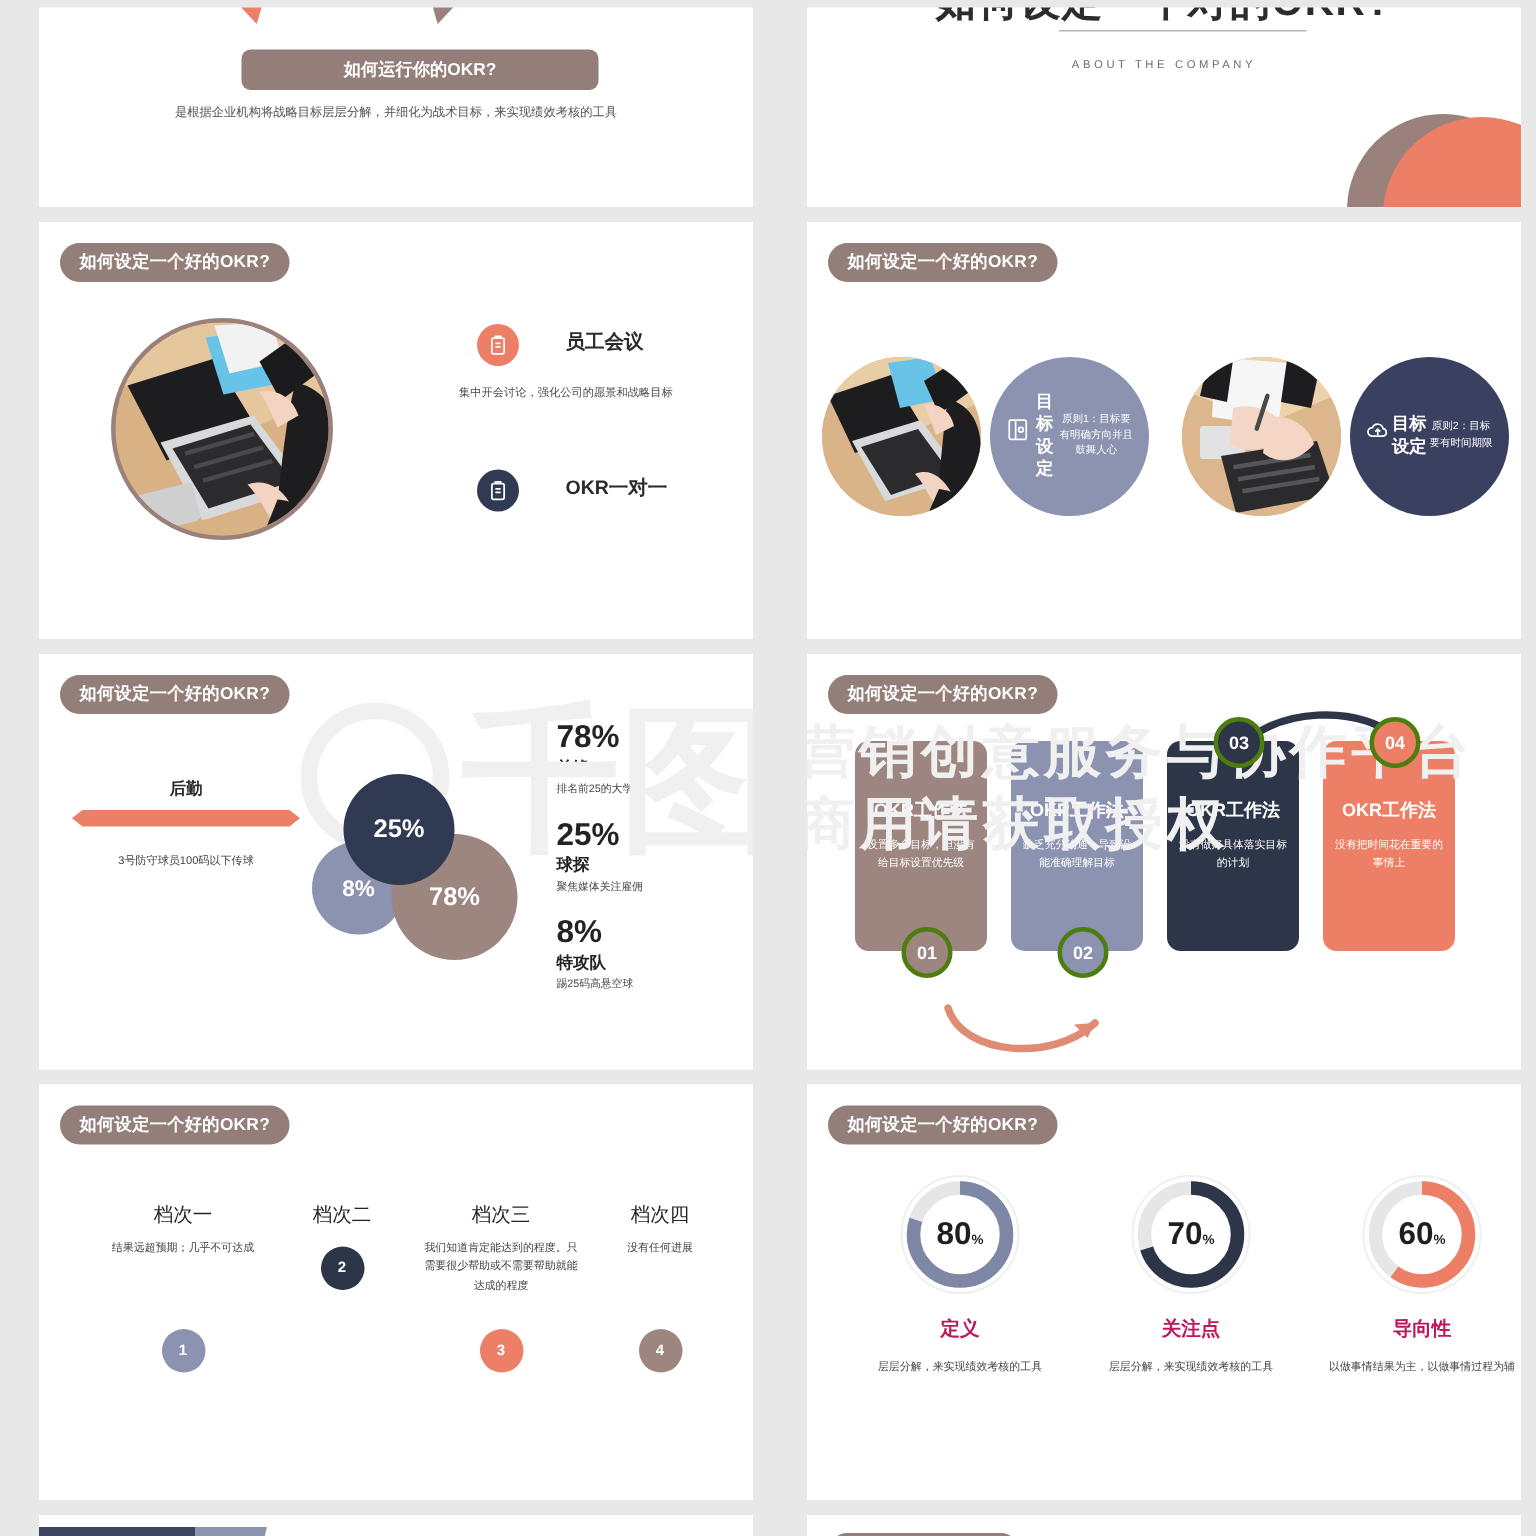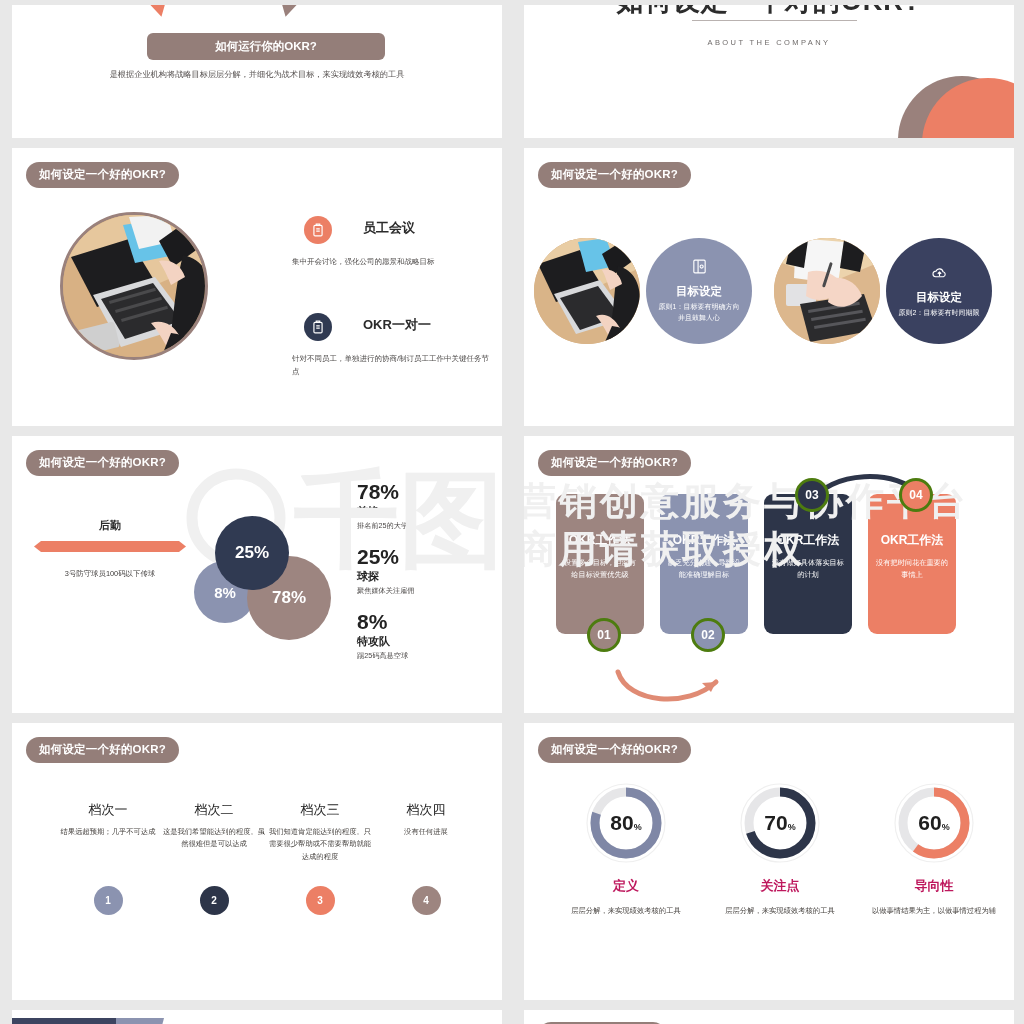--- a/index.html
+++ b/index.html
@@ -8,21 +8,21 @@
     background: #e8e8e8;
     font-family: "Liberation Sans", "DejaVu Sans", sans-serif;
     overflow: hidden;
   }
   .grid {
     width: 1024px; height: 1024px;
     display: grid;
     grid-template-columns: 512px 512px;
     grid-auto-rows: 143px 288px 287px 287px 30px;
   }
-  .cell { padding: 5px 10px 5px 12px; }
+  .cell { padding: 5px 10px 5px 26px; }
   .slide {
     position: relative;
     width: 100%; height: 100%;
     background: #ffffff;
     overflow: hidden;
   }
 
   
   .badge {
     position: absolute;
@@ -92,21 +92,21 @@
   .s3 .ico {
     position:absolute; width:28px; height:28px; border-radius:50%;
     display:flex; align-items:center; justify-content:center;
   }
   .s3 .ico svg { width:14px; height:14px; }
   .s3 .h { position:absolute; font-size:13px; font-weight:bold; color:#2b2b2b;margin-left:21px; }
   .s3 .p { position:absolute; font-size:7.5px; color:#4d4a49; line-height:1.75; }
 
   
   .s4 .c { position:absolute; width:106px; height:106px; border-radius:50%; top:90px; }
-  .s4 .txtc { display:flex; flex-direction:column; align-items:center; justify-content:center; color:#fff; text-align:center; padding:0 10px;}
+  .s4 .txtc { display:flex; align-items:center; justify-content:center; color:#fff; text-align:center; padding:0 10px;}
   .s4 .txtc .ic { margin-bottom:5px; }
   .s4 .txtc .ic svg { width:17px; height:17px; }
   .s4 .txtc .t { font-size:11.5px; font-weight:bold; margin-bottom:3px; }
   .s4 .txtc .d { font-size:7px; line-height:1.55; }
 
   
   .s5 .ribbonWrap { position:absolute; left:18px; top:82px; width:160px; text-align:center; }
   .s5 .rTitle { font-size:11px; font-weight:bold; color:#2b2b2b; margin-bottom:6px; }
   .s5 .ribbon { width:152px; height:13px; margin:0 auto; }
   .s5 .rDesc { font-size:7.4px; color:#3f3c3b; margin-top:12px; }
@@ -229,21 +229,20 @@
       <div class="p" style="left:280px; top:107px; width:200px;">集中开会讨论，强化公司的愿景和战略目标</div>
 
       <div class="ico" style="left:292px; top:165px; background:#303a52;">
         <svg viewBox="0 0 24 24" fill="none" stroke="#fff" stroke-width="2">
           <rect x="5" y="4" width="14" height="18" rx="2"></rect>
           <path d="M9 4 V2 H15 V4"></path>
             <path d="M9 10h6M9 14h6"></path>
         </svg>
       </div>
       <div class="h" style="left:330px; top:168px;">OKR一对一</div>
-      <div class="p" style="left:280px; top:204px; width:200px;">针对不同员工，单独进行的协商/制订员工工作中关键任务节点</div>
     </div>
   </div>
 
   <div class="cell">
     <div class="slide s4">
       <div class="badge">如何设定一个好的OKR?</div>
 
       <div class="c" style="left:10px; overflow:hidden; background:#d8b184;">
         <svg viewBox="0 0 106 106" width="106" height="106">
           <rect width="106" height="106" fill="#d9b488"></rect>
@@ -393,21 +392,20 @@
     <div class="slide s7">
       <div class="badge">如何设定一个好的OKR?</div>
 
       <div class="col" style="left:44px;">
         <div class="cT">档次一</div>
         <div class="cD">结果远超预期；几乎不可达成</div>
         <div class="cN" style="background:#8b93b0;">1</div>
       </div>
       <div class="col" style="left:150px;">
         <div class="cT">档次二</div>
-        <div class="cD">这是我们希望能达到的程度。虽然很难但是可以达成</div>
         <div class="cN" style="background:#2d3549;">2</div>
       </div>
       <div class="col" style="left:256px;">
         <div class="cT">档次三</div>
         <div class="cD">我们知道肯定能达到的程度。只需要很少帮助或不需要帮助就能达成的程度</div>
         <div class="cN" style="background:#ec7f65;">3</div>
       </div>
       <div class="col" style="left:362px;">
         <div class="cT">档次四</div>
         <div class="cD">没有任何进展</div>

